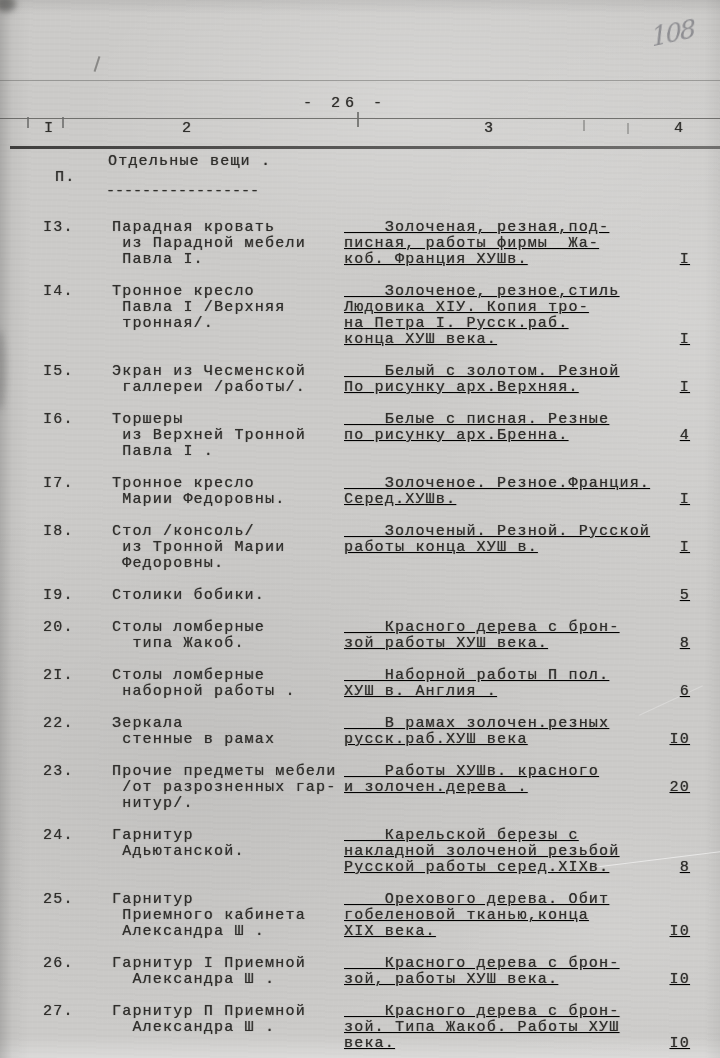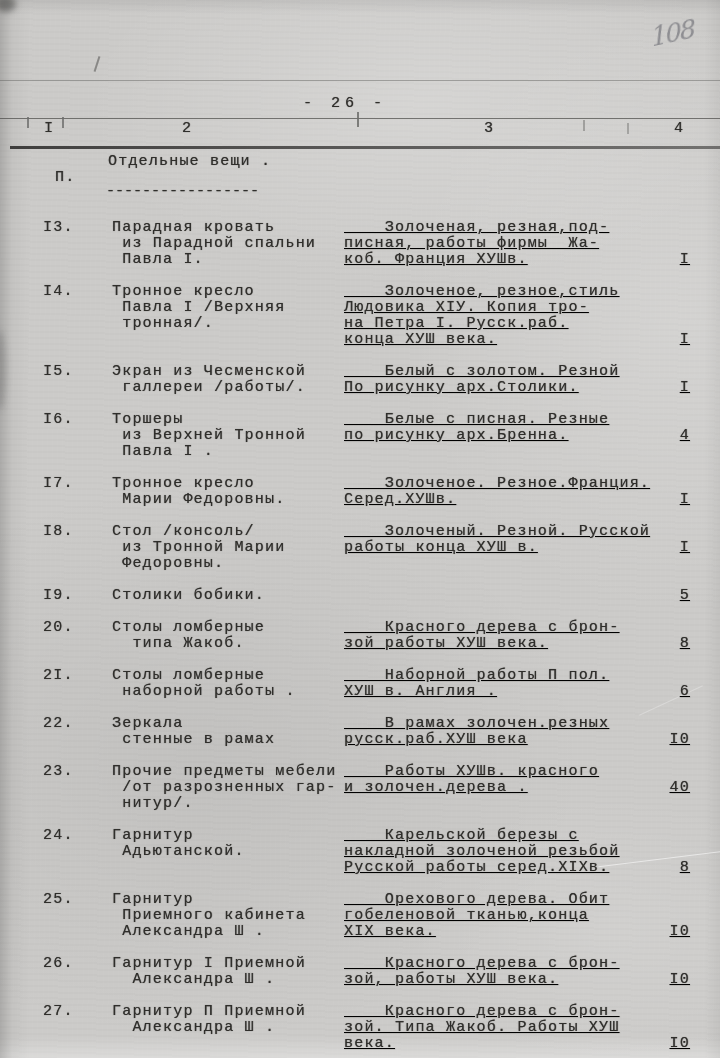--- a/index.html
+++ b/index.html
@@ -128,21 +128,21 @@
   <div class="tick tick5"></div>
 
   <div class="abs tw ink section-num">П.</div>
   <div class="abs tw ink section-title">Отдельные вещи .</div>
   <div class="abs tw ink section-underline">-----------------</div>
 
   <div class="rows">
     <div class="row">
       <div class="tw ink">I3.</div>
       <div class="tw ink">Парадная кровать
- из Парадной спальни
+ из Парадной мебели
  Павла I.</div>
       <div class="dq">
         <div class="tw ink">    Золоченая, резная,под-
 писная, работы фирмы  Жа-
 коб. Франция ХУШв.</div>
         <div class="tw ink qty">I</div>
       </div>
     </div>
 
     <div class="row">
@@ -158,21 +158,21 @@
         <div class="tw ink qty">I</div>
       </div>
     </div>
 
     <div class="row">
       <div class="tw ink">I5.</div>
       <div class="tw ink">Экран из Чесменской
  галлереи /работы/.</div>
       <div class="dq">
         <div class="tw ink">    Белый с золотом. Резной
-По рисунку арх.Столики.</div>
+По рисунку арх.Верхняя.</div>
         <div class="tw ink qty">I</div>
       </div>
     </div>
 
     <div class="row">
       <div class="tw ink">I6.</div>
       <div class="tw ink">Торшеры
  из Верхней Тронной
  Павла I .</div>
       <div class="dq">
@@ -247,21 +247,21 @@
     </div>
 
     <div class="row">
       <div class="tw ink">23.</div>
       <div class="tw ink">Прочие предметы мебели
  /от разрозненных гар-
  нитур/.</div>
       <div class="dq">
         <div class="tw ink">    Работы ХУШв. красного
 и золочен.дерева .</div>
-        <div class="tw ink qty">40</div>
+        <div class="tw ink qty">20</div>
       </div>
     </div>
 
     <div class="row">
       <div class="tw ink">24.</div>
       <div class="tw ink">Гарнитур
  Адьютанской.</div>
       <div class="dq">
         <div class="tw ink">    Карельской березы с
 накладной золоченой резьбой

